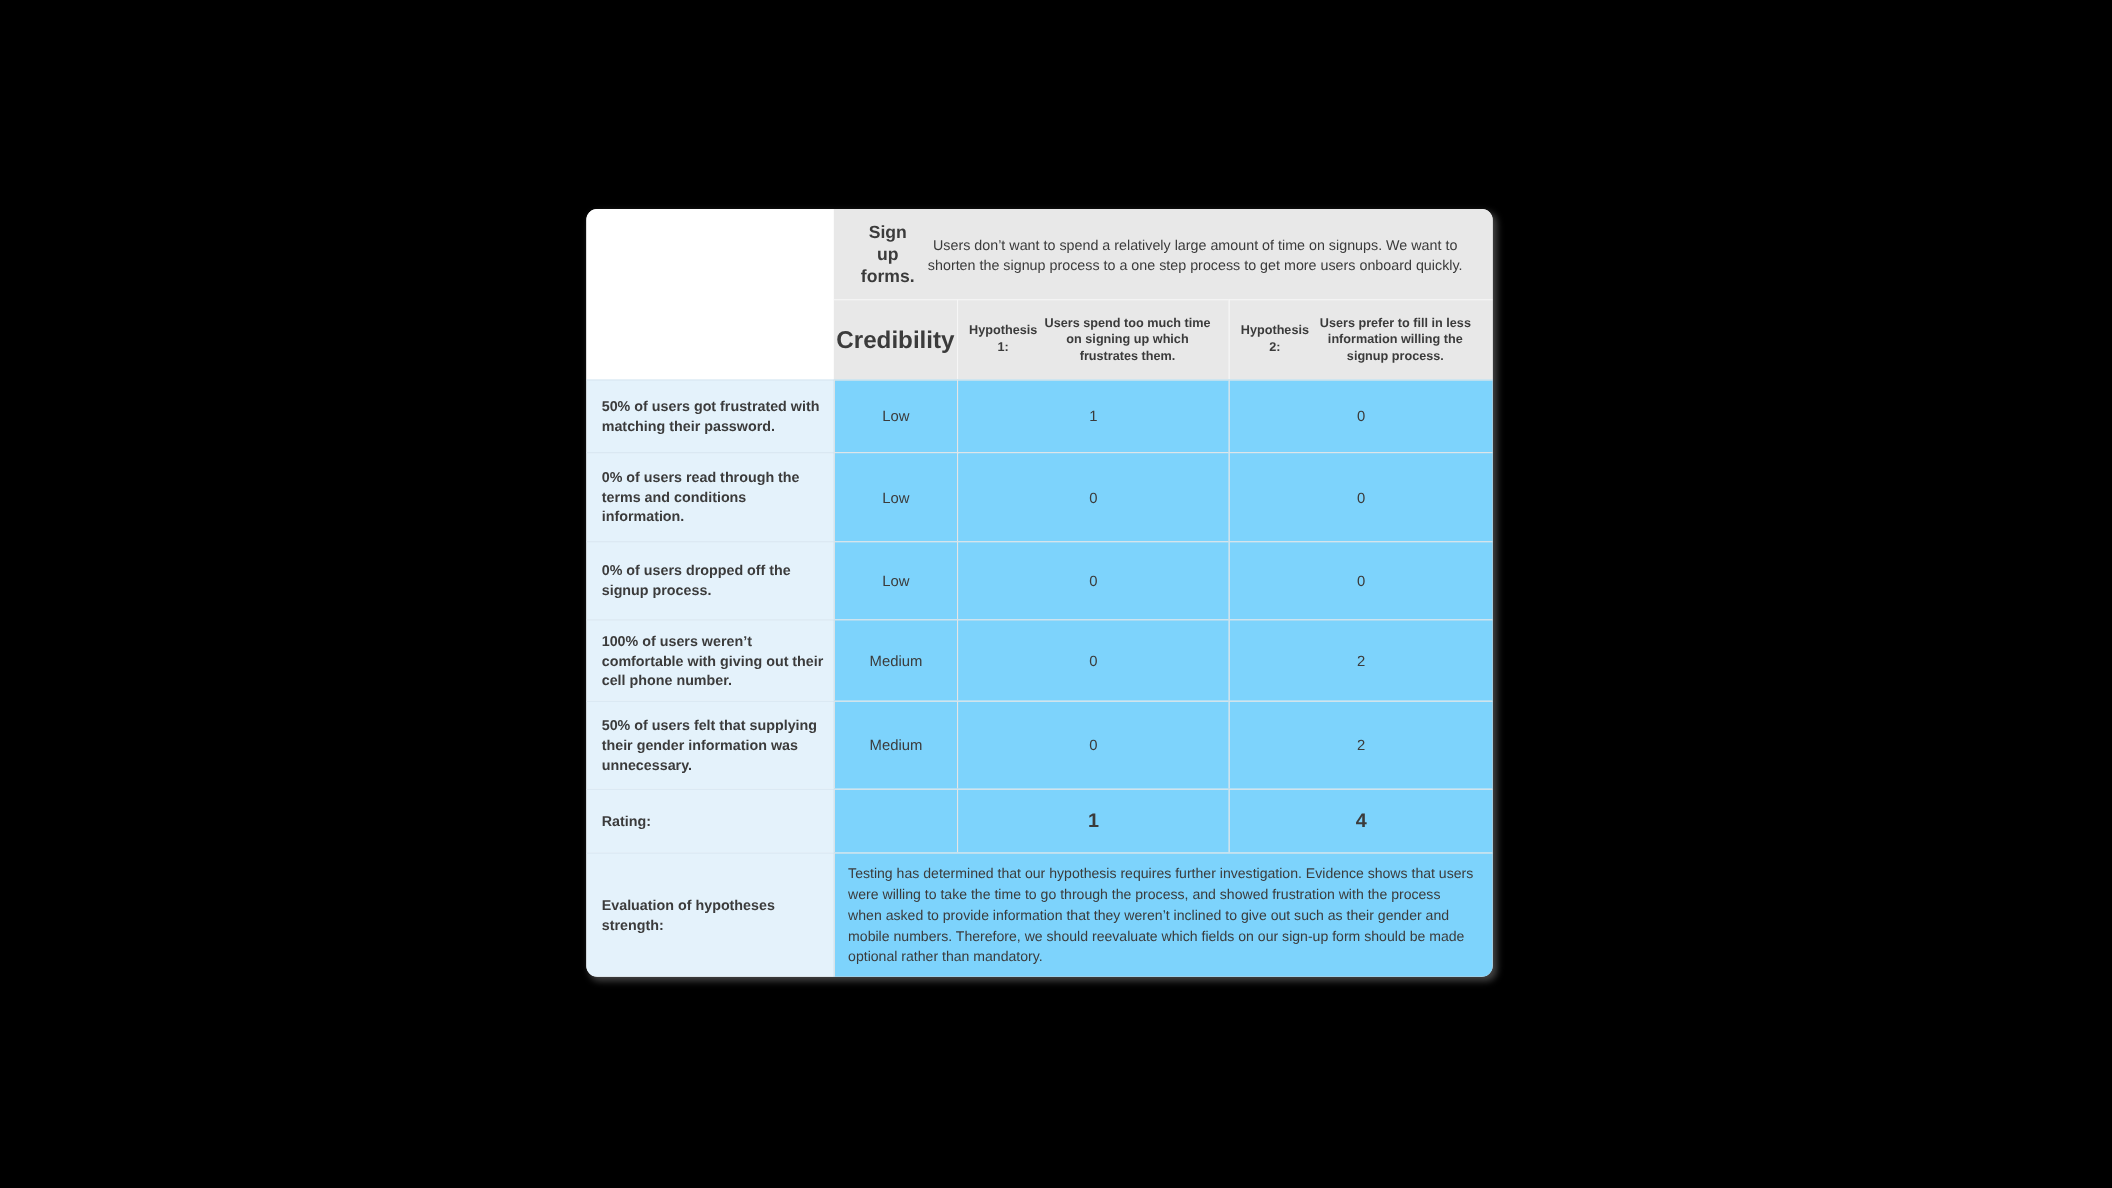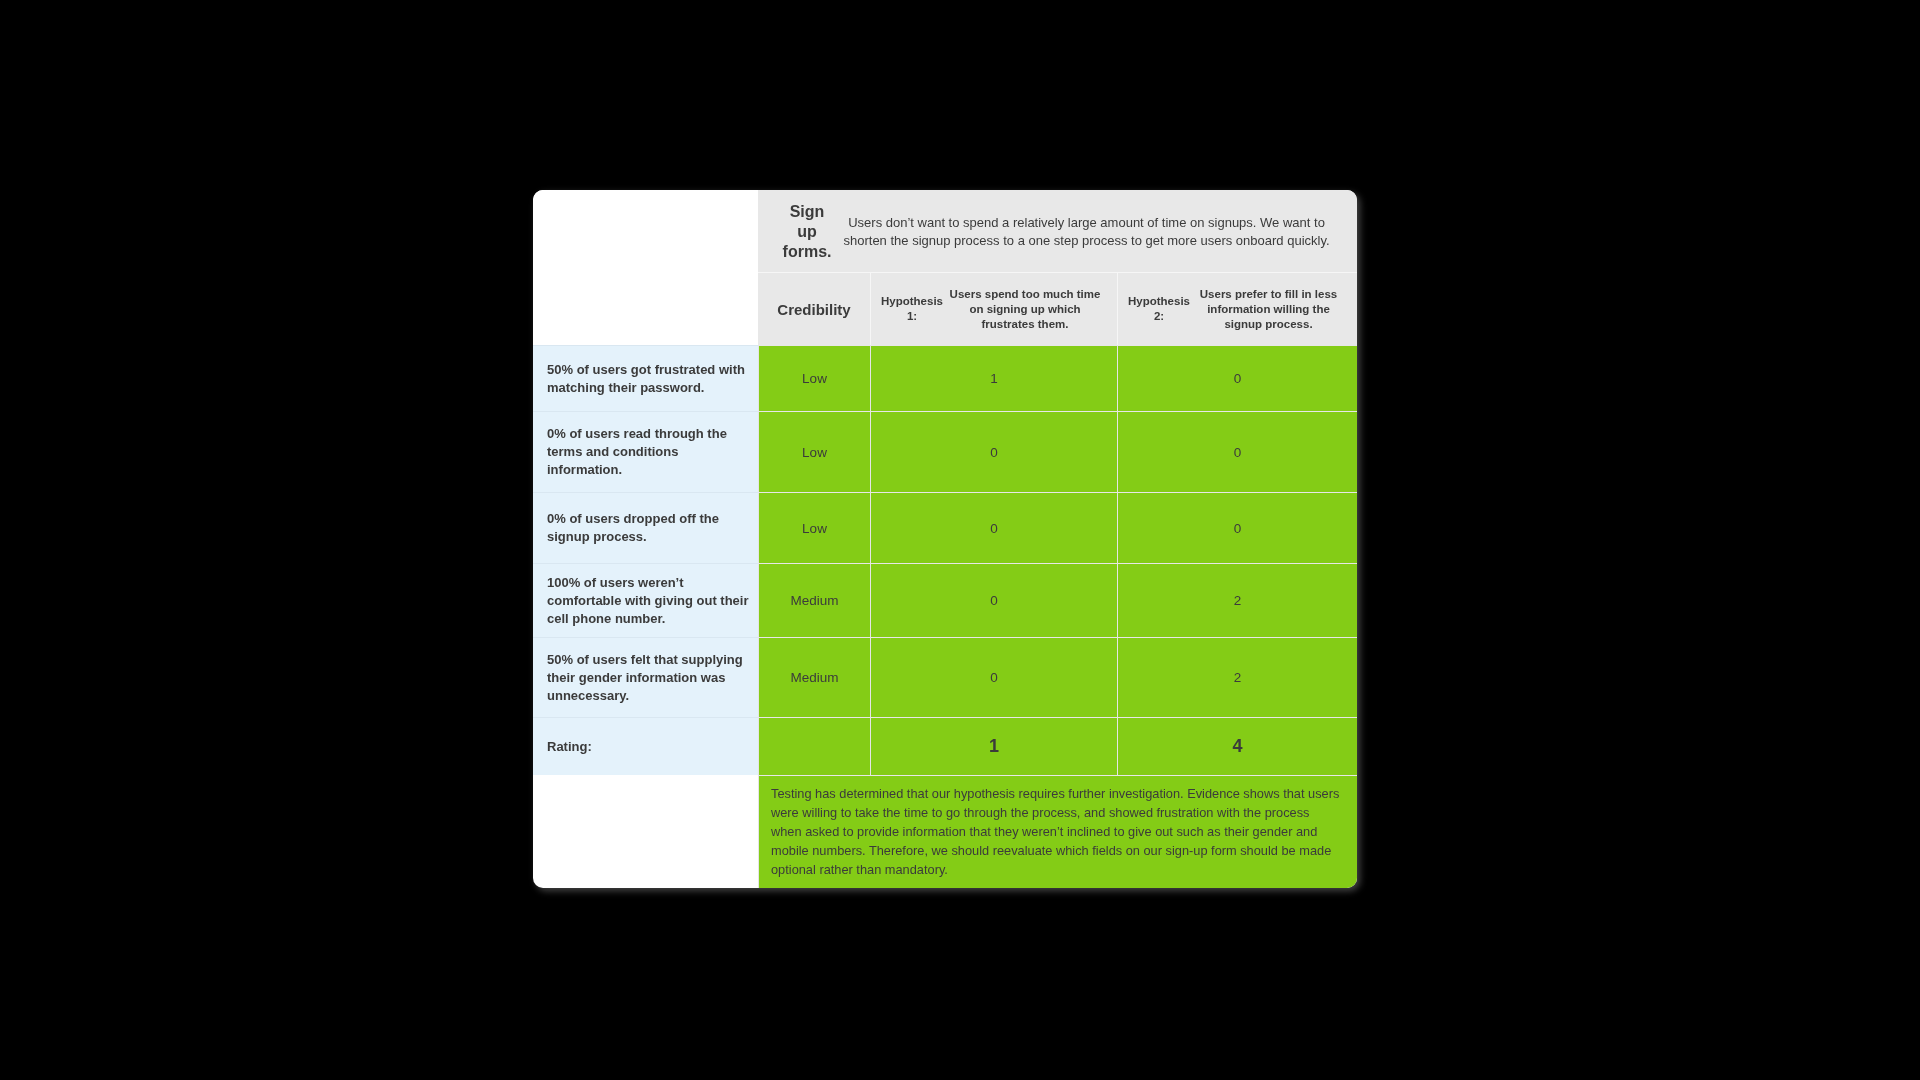--- a/index.html
+++ b/index.html
@@ -30,21 +30,21 @@
     grid-template-columns: 225px 112px 247px 240px;
     grid-template-rows: 82px 73px 66px 81px 71px 74px 80px 58px 113px;
     width: 100%;
     height: 100%;
   }
 
   .c { display: flex; box-sizing: border-box; }
 
   .bg-gray  { background: #e8e8e8; }
   .bg-blue  { background: #e4f2fb; }
-  .bg-white { background: #84cc16; }
+  .bg-white { background: #7dd3fc; }
 
   
   .corner-cell { grid-column: 1; grid-row: 1 / 3; background: #ffffff; }
 
   
   .title-cell {
     grid-column: 2 / 5;
     grid-row: 1;
     flex-direction: row;
     align-items: center;
@@ -66,21 +66,21 @@
   
   .hdr {
     grid-row: 2;
     flex-direction: row;
     align-items: center;
     justify-content: center;
     text-align: center;
     border-top: 1px solid #f6f6f6;
     padding: 2px 10px;
   }
-  .hdr.cred { font-size: 15px; font-weight: bold; }
+  .hdr.cred { font-size: 22px; font-weight: bold; }
   .hdr .ht, .hdr .hd { font-size: 11.5px; font-weight: bold; line-height: 15px; }
   .vsep { border-left: 1px solid #f6f6f6; }
 
   
   .rowlabel {
     grid-column: 1;
     align-items: center;
     padding: 4px 8px 4px 14px;
     font-size: 13px;
     font-weight: bold;
@@ -166,16 +166,17 @@
     <div class="c rowlabel bg-blue" style="grid-row:7">50% of users felt that supplying their gender information was unnecessary.</div>
     <div class="c val bg-white" style="grid-row:7;grid-column:2">Medium</div>
     <div class="c val bg-white" style="grid-row:7;grid-column:3">0</div>
     <div class="c val bg-white" style="grid-row:7;grid-column:4">2</div>
 
     <div class="c rowlabel bg-blue" style="grid-row:8">Rating:</div>
     <div class="c val bg-white" style="grid-row:8;grid-column:2"></div>
     <div class="c val rating-val bg-white" style="grid-row:8;grid-column:3">1</div>
     <div class="c val rating-val bg-white" style="grid-row:8;grid-column:4">4</div>
 
+    <div class="c eval-label bg-blue">Evaluation of hypotheses strength:</div>
     <div class="c eval-text bg-white">Testing has determined that our hypothesis requires further investigation. Evidence shows that users were willing to take the time to go through the process, and showed frustration with the process when asked to provide information that they weren’t inclined to give out such as their gender and mobile numbers. Therefore, we should reevaluate which fields on our sign-up form should be made optional rather than mandatory.</div>
 
   </div>
 </div>
 
 </body></html>

